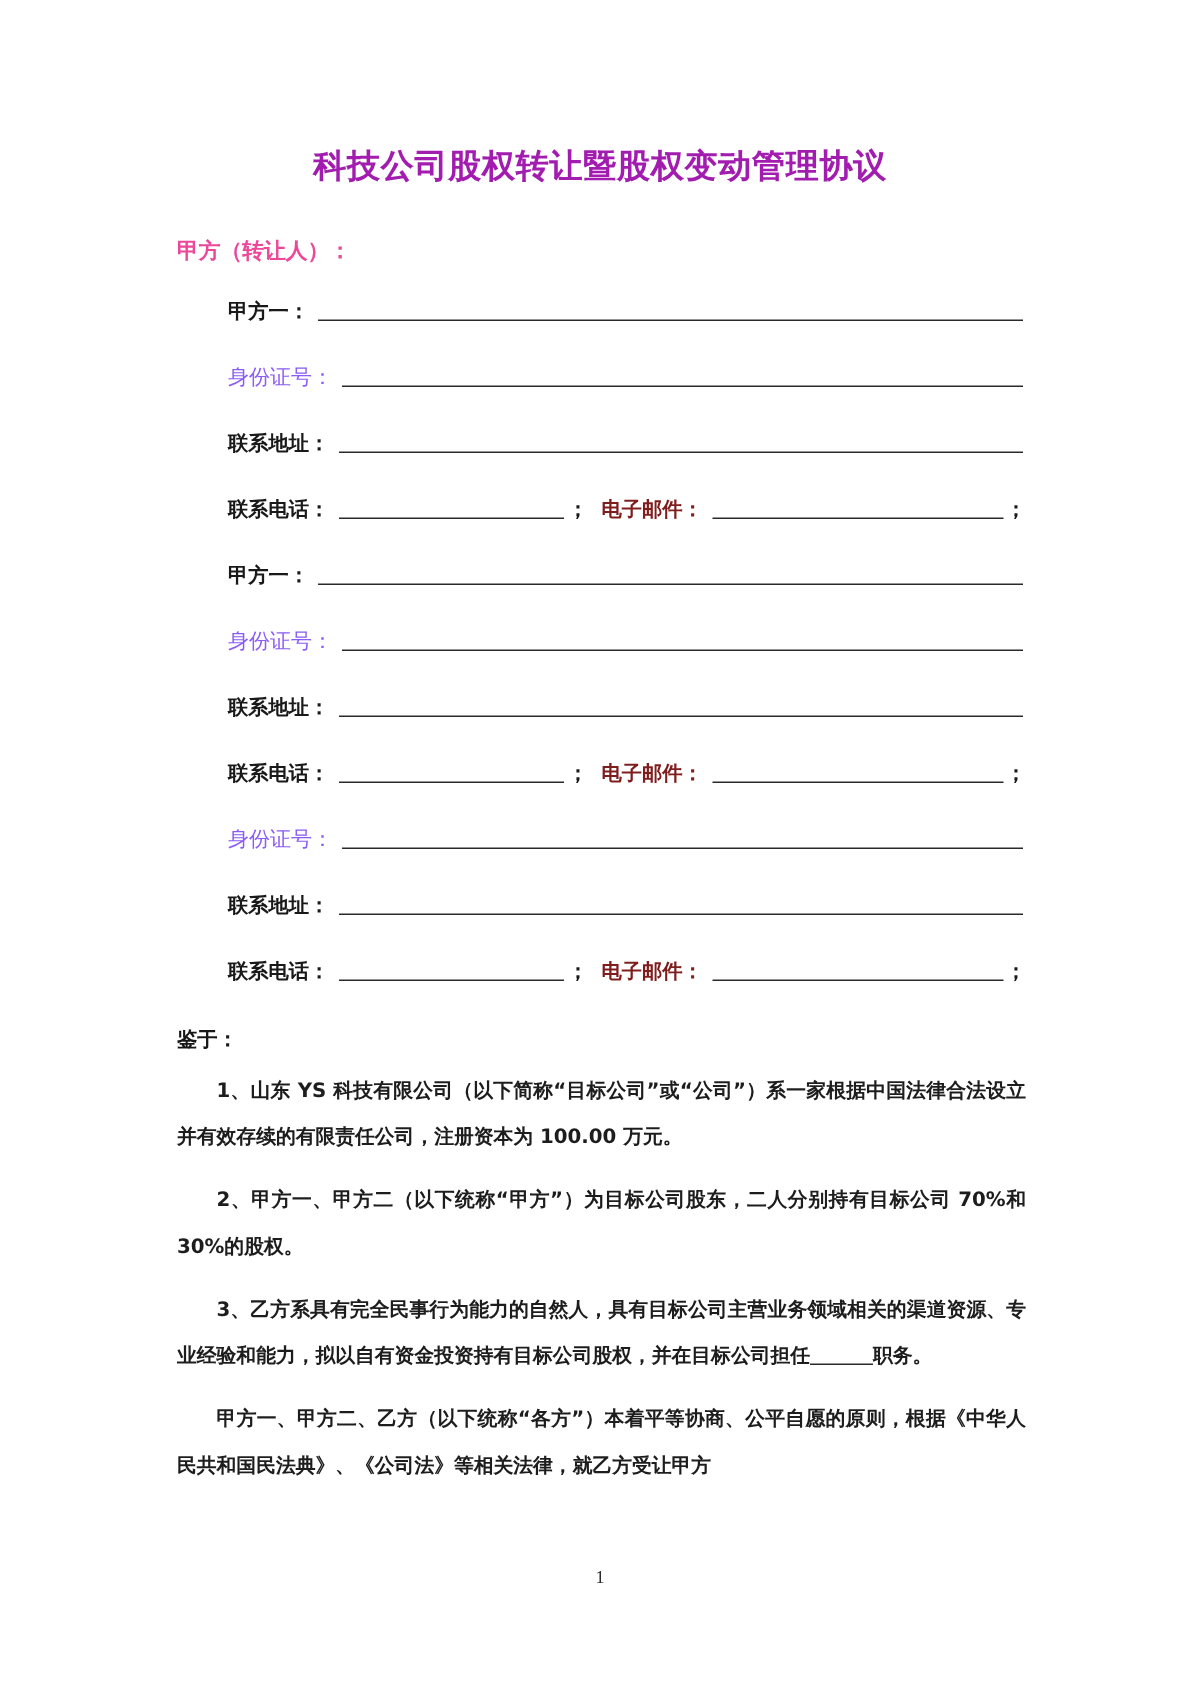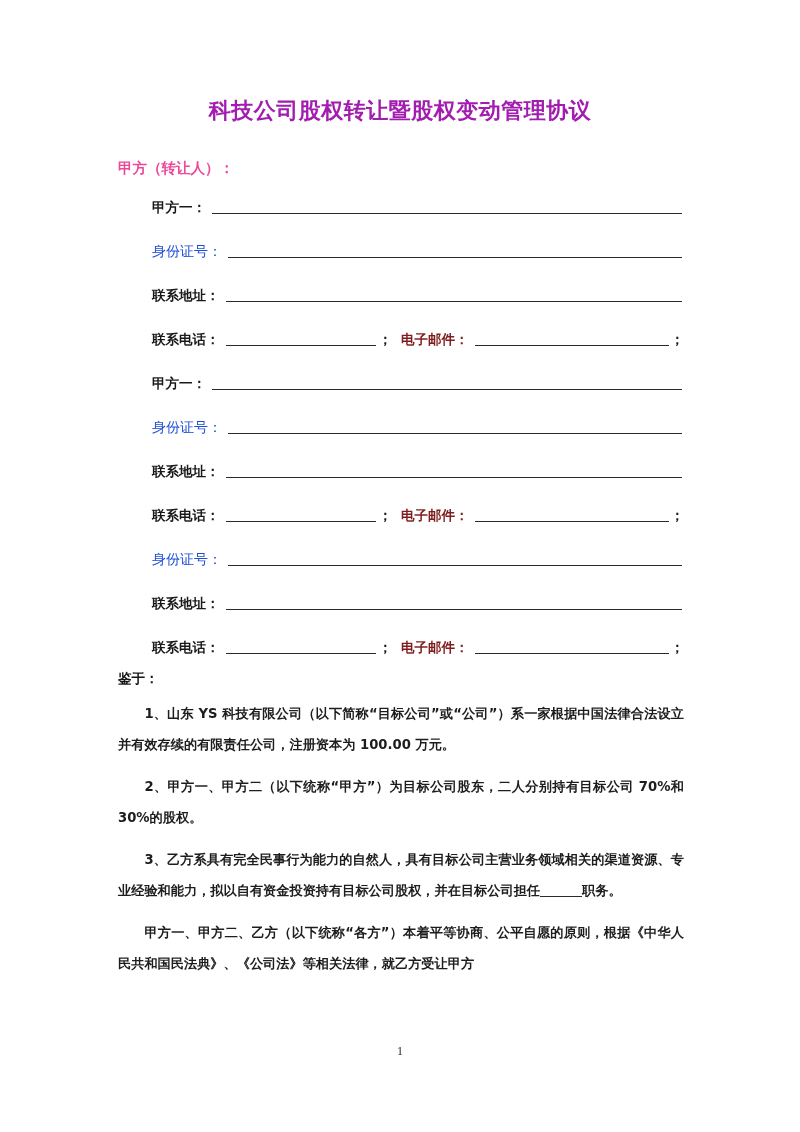--- a/index.html
+++ b/index.html
@@ -77,21 +77,21 @@
     font-family: "DejaVu Sans", "Liberation Sans", sans-serif;
     font-size: 13.5px;
     font-weight: 700;
     color: #191919;
     flex: 0 0 auto;
   }
   .form-row .label.light {
     font-family: "Liberation Serif", "DejaVu Serif", serif;
     font-weight: 400;
     font-size: 14px;
-    color: #1d4ed8;
+    color: #8b5cf6;
   }
   .form-row .blank {
     flex: 1 1 auto;
     border-bottom: 1.5px solid #2a2a2a;
     height: 11px;
     margin: 0 2px 0 6px;
   }
   .form-row .blank.half {
     flex: 0 0 150px;
   }
@@ -118,20 +118,21 @@
     color: #191919;
     flex: 0 0 auto;
   }
 
   
   .recital-heading {
     font-family: "DejaVu Sans", "Liberation Sans", sans-serif;
     font-size: 13.5px;
     font-weight: 700;
     color: #161616;
+    margin-top: 14px;
     margin-bottom: 10px;
   }
 
   .para {
     font-family: "DejaVu Sans", "Liberation Sans", sans-serif;
     font-size: 13.2px;
     font-weight: 700;
     color: #1d1d1d;
     line-height: 31px;
     text-align: justify;

